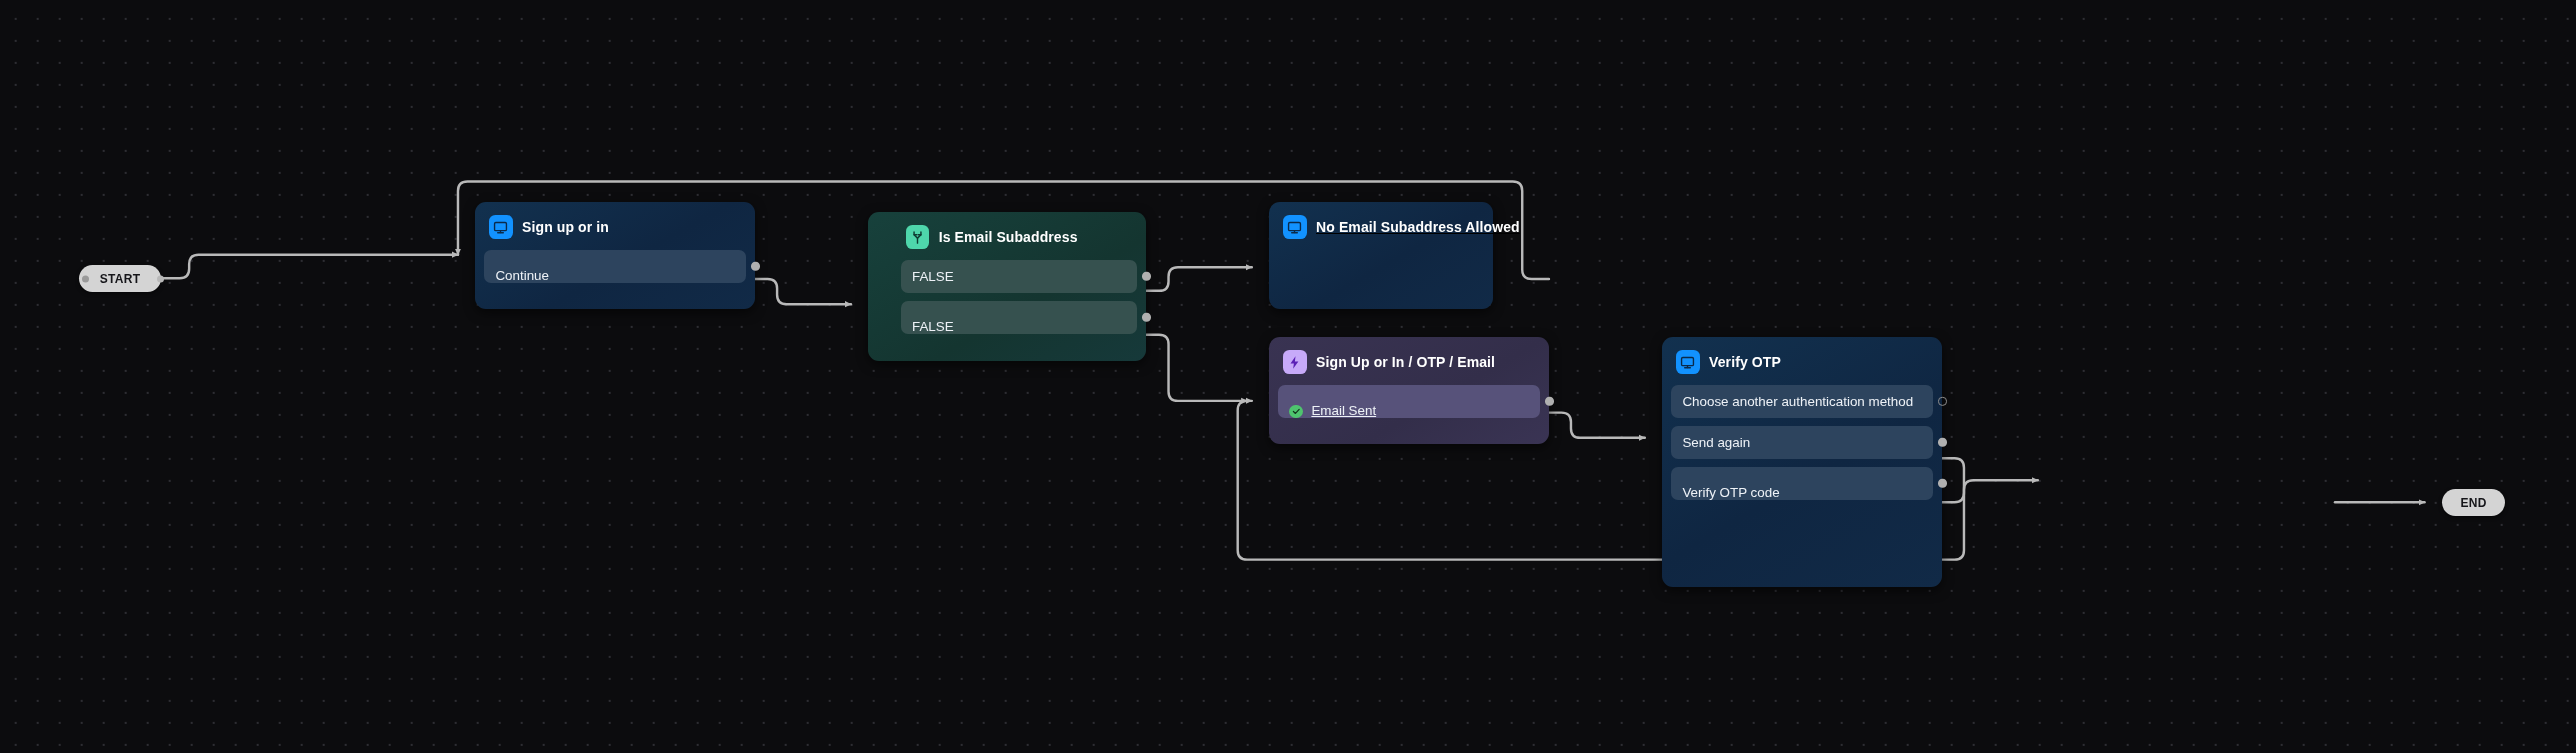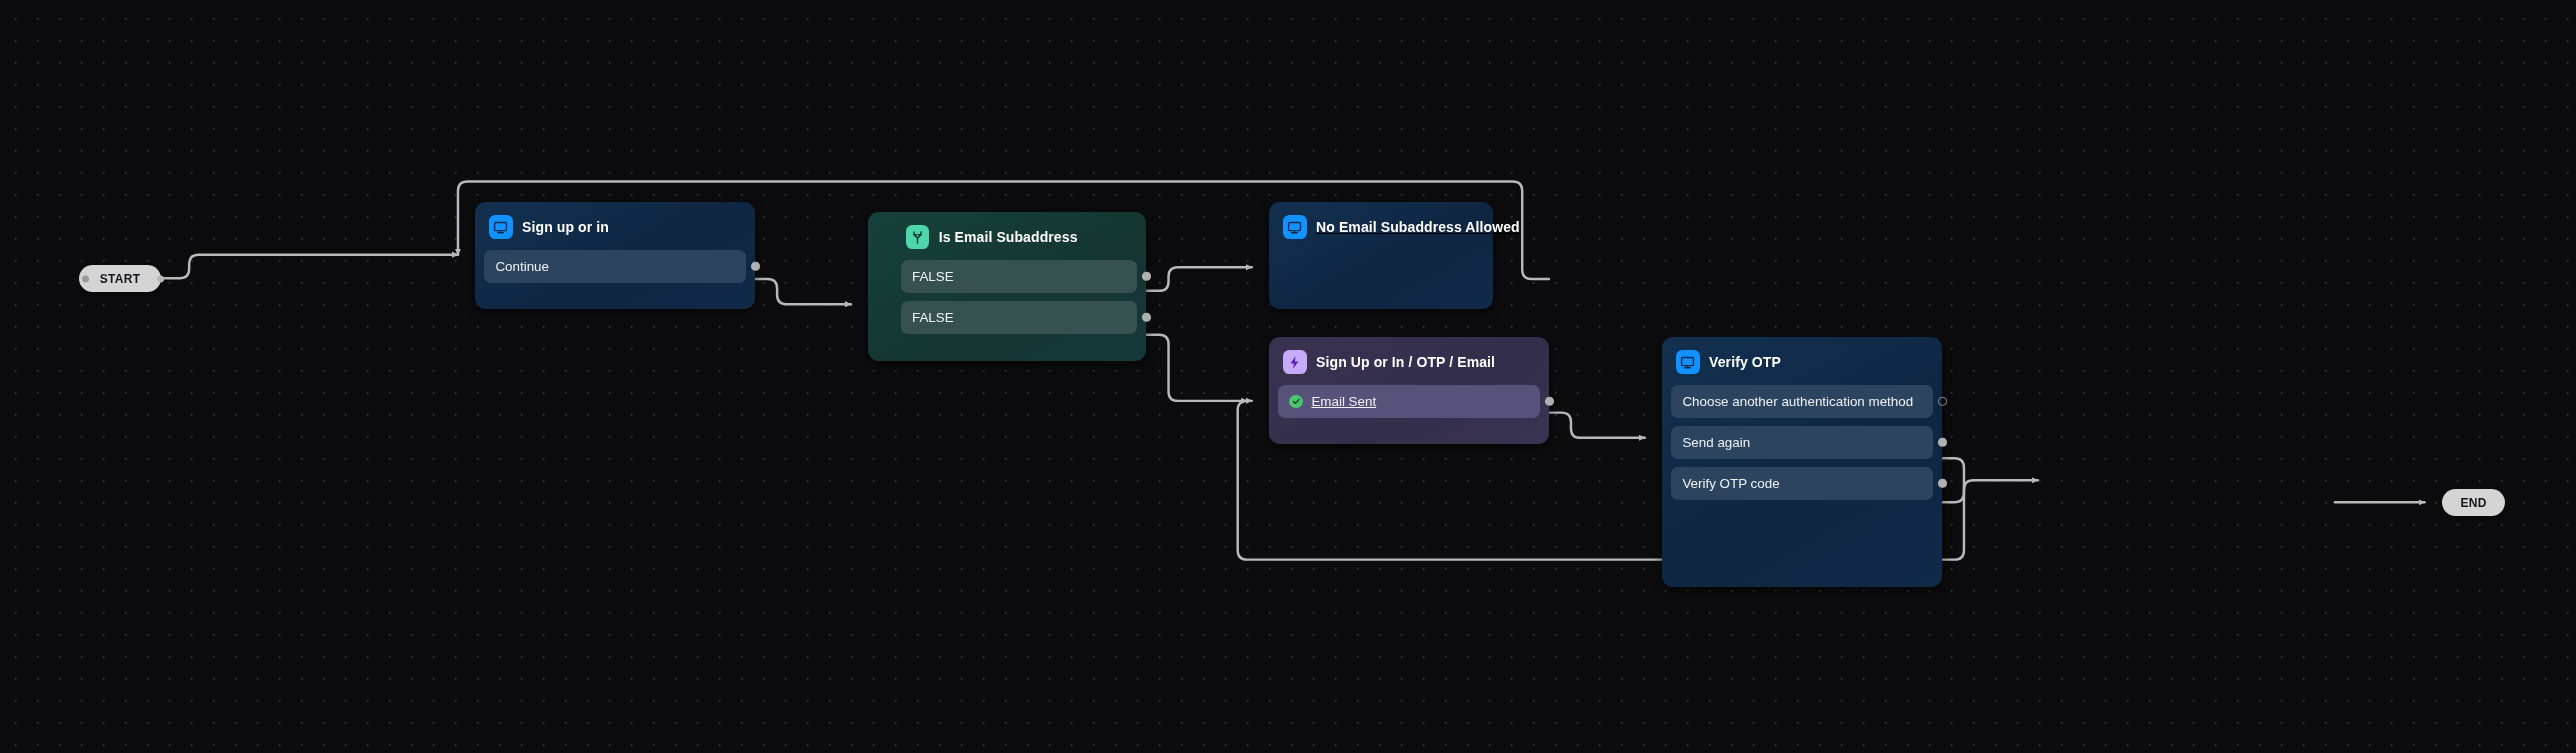--- a/index.html
+++ b/index.html
@@ -89,21 +89,21 @@
     border-radius: 7px;
     height: 33px;
     display: flex;
     align-items: center;
     padding: 0 11px;
     margin-bottom: 7.9px;
     font-size: 13.4px;
     color: #eef2f7;
     gap: 8.6px;
   }
-  .port-row:last-child { margin-bottom: 0; }
+  .port-row:last-child { margin-bottom: 0; align-items: flex-end; }
   .port-dot {
     position: absolute;
     right: -14px;
     top: 50%;
     transform: translateY(-50%);
     width: 8.6px;
     height: 8.6px;
     border-radius: 50%;
     background: #b0b0b0;
   }

